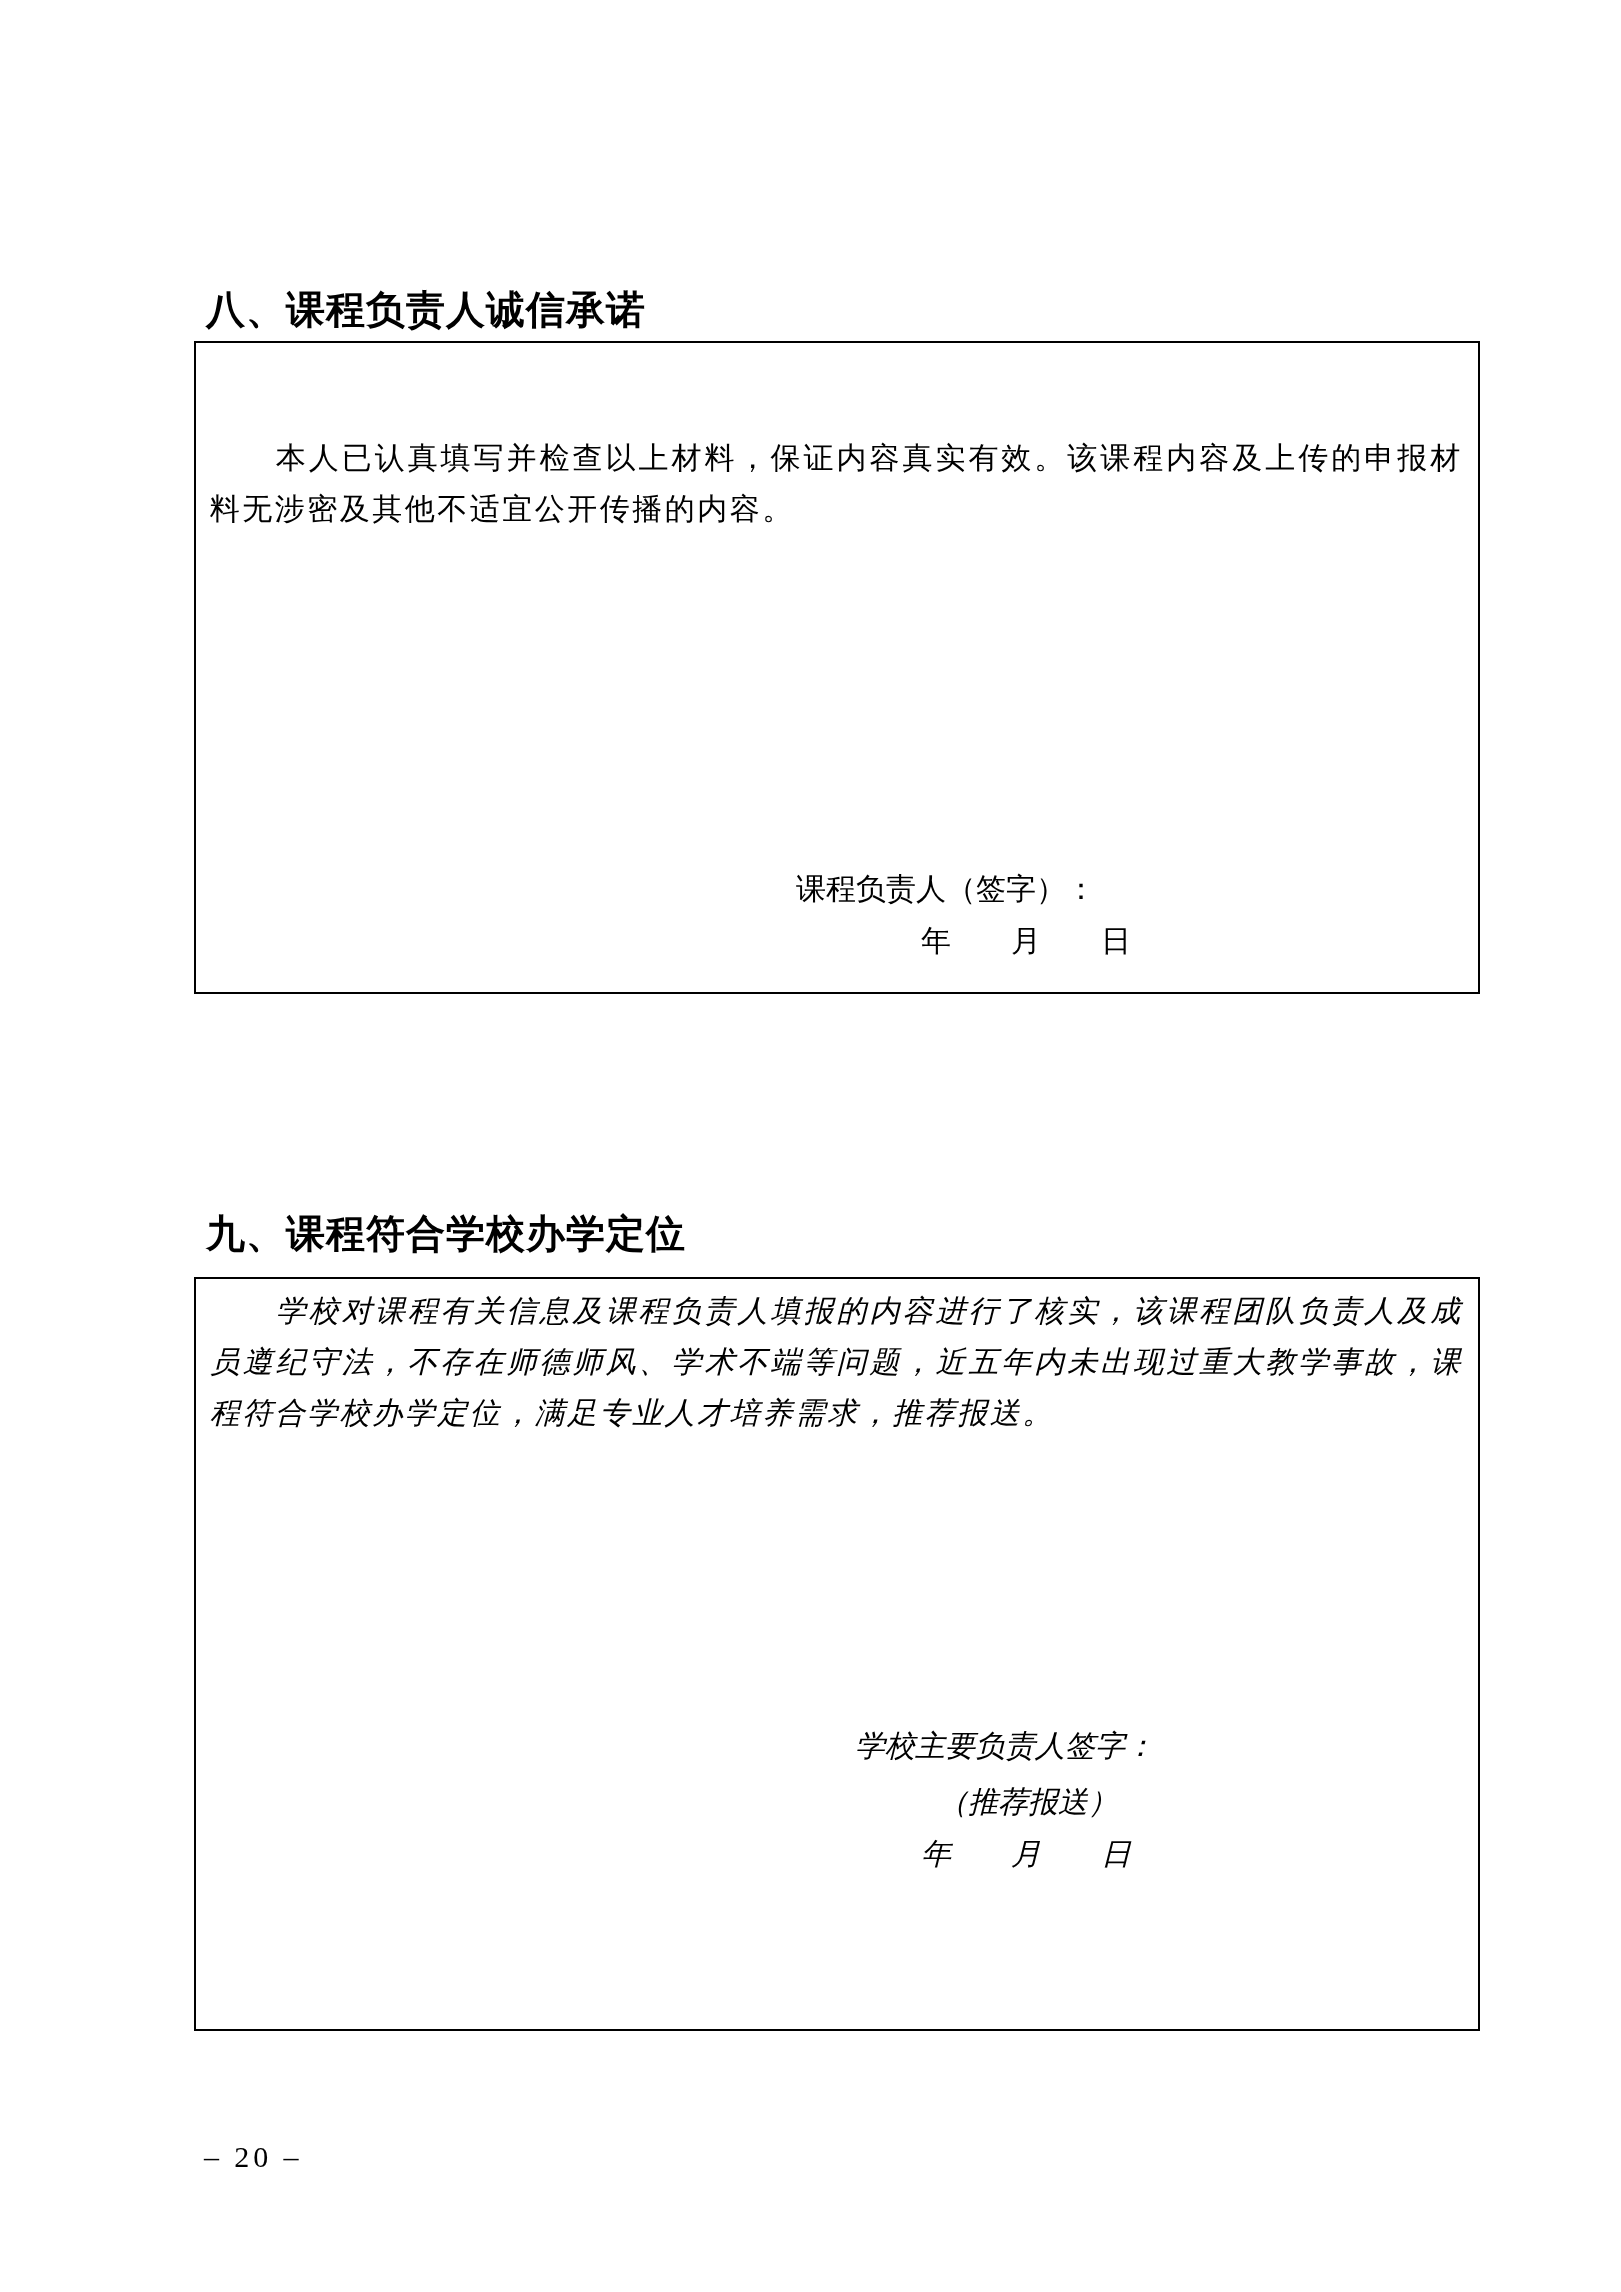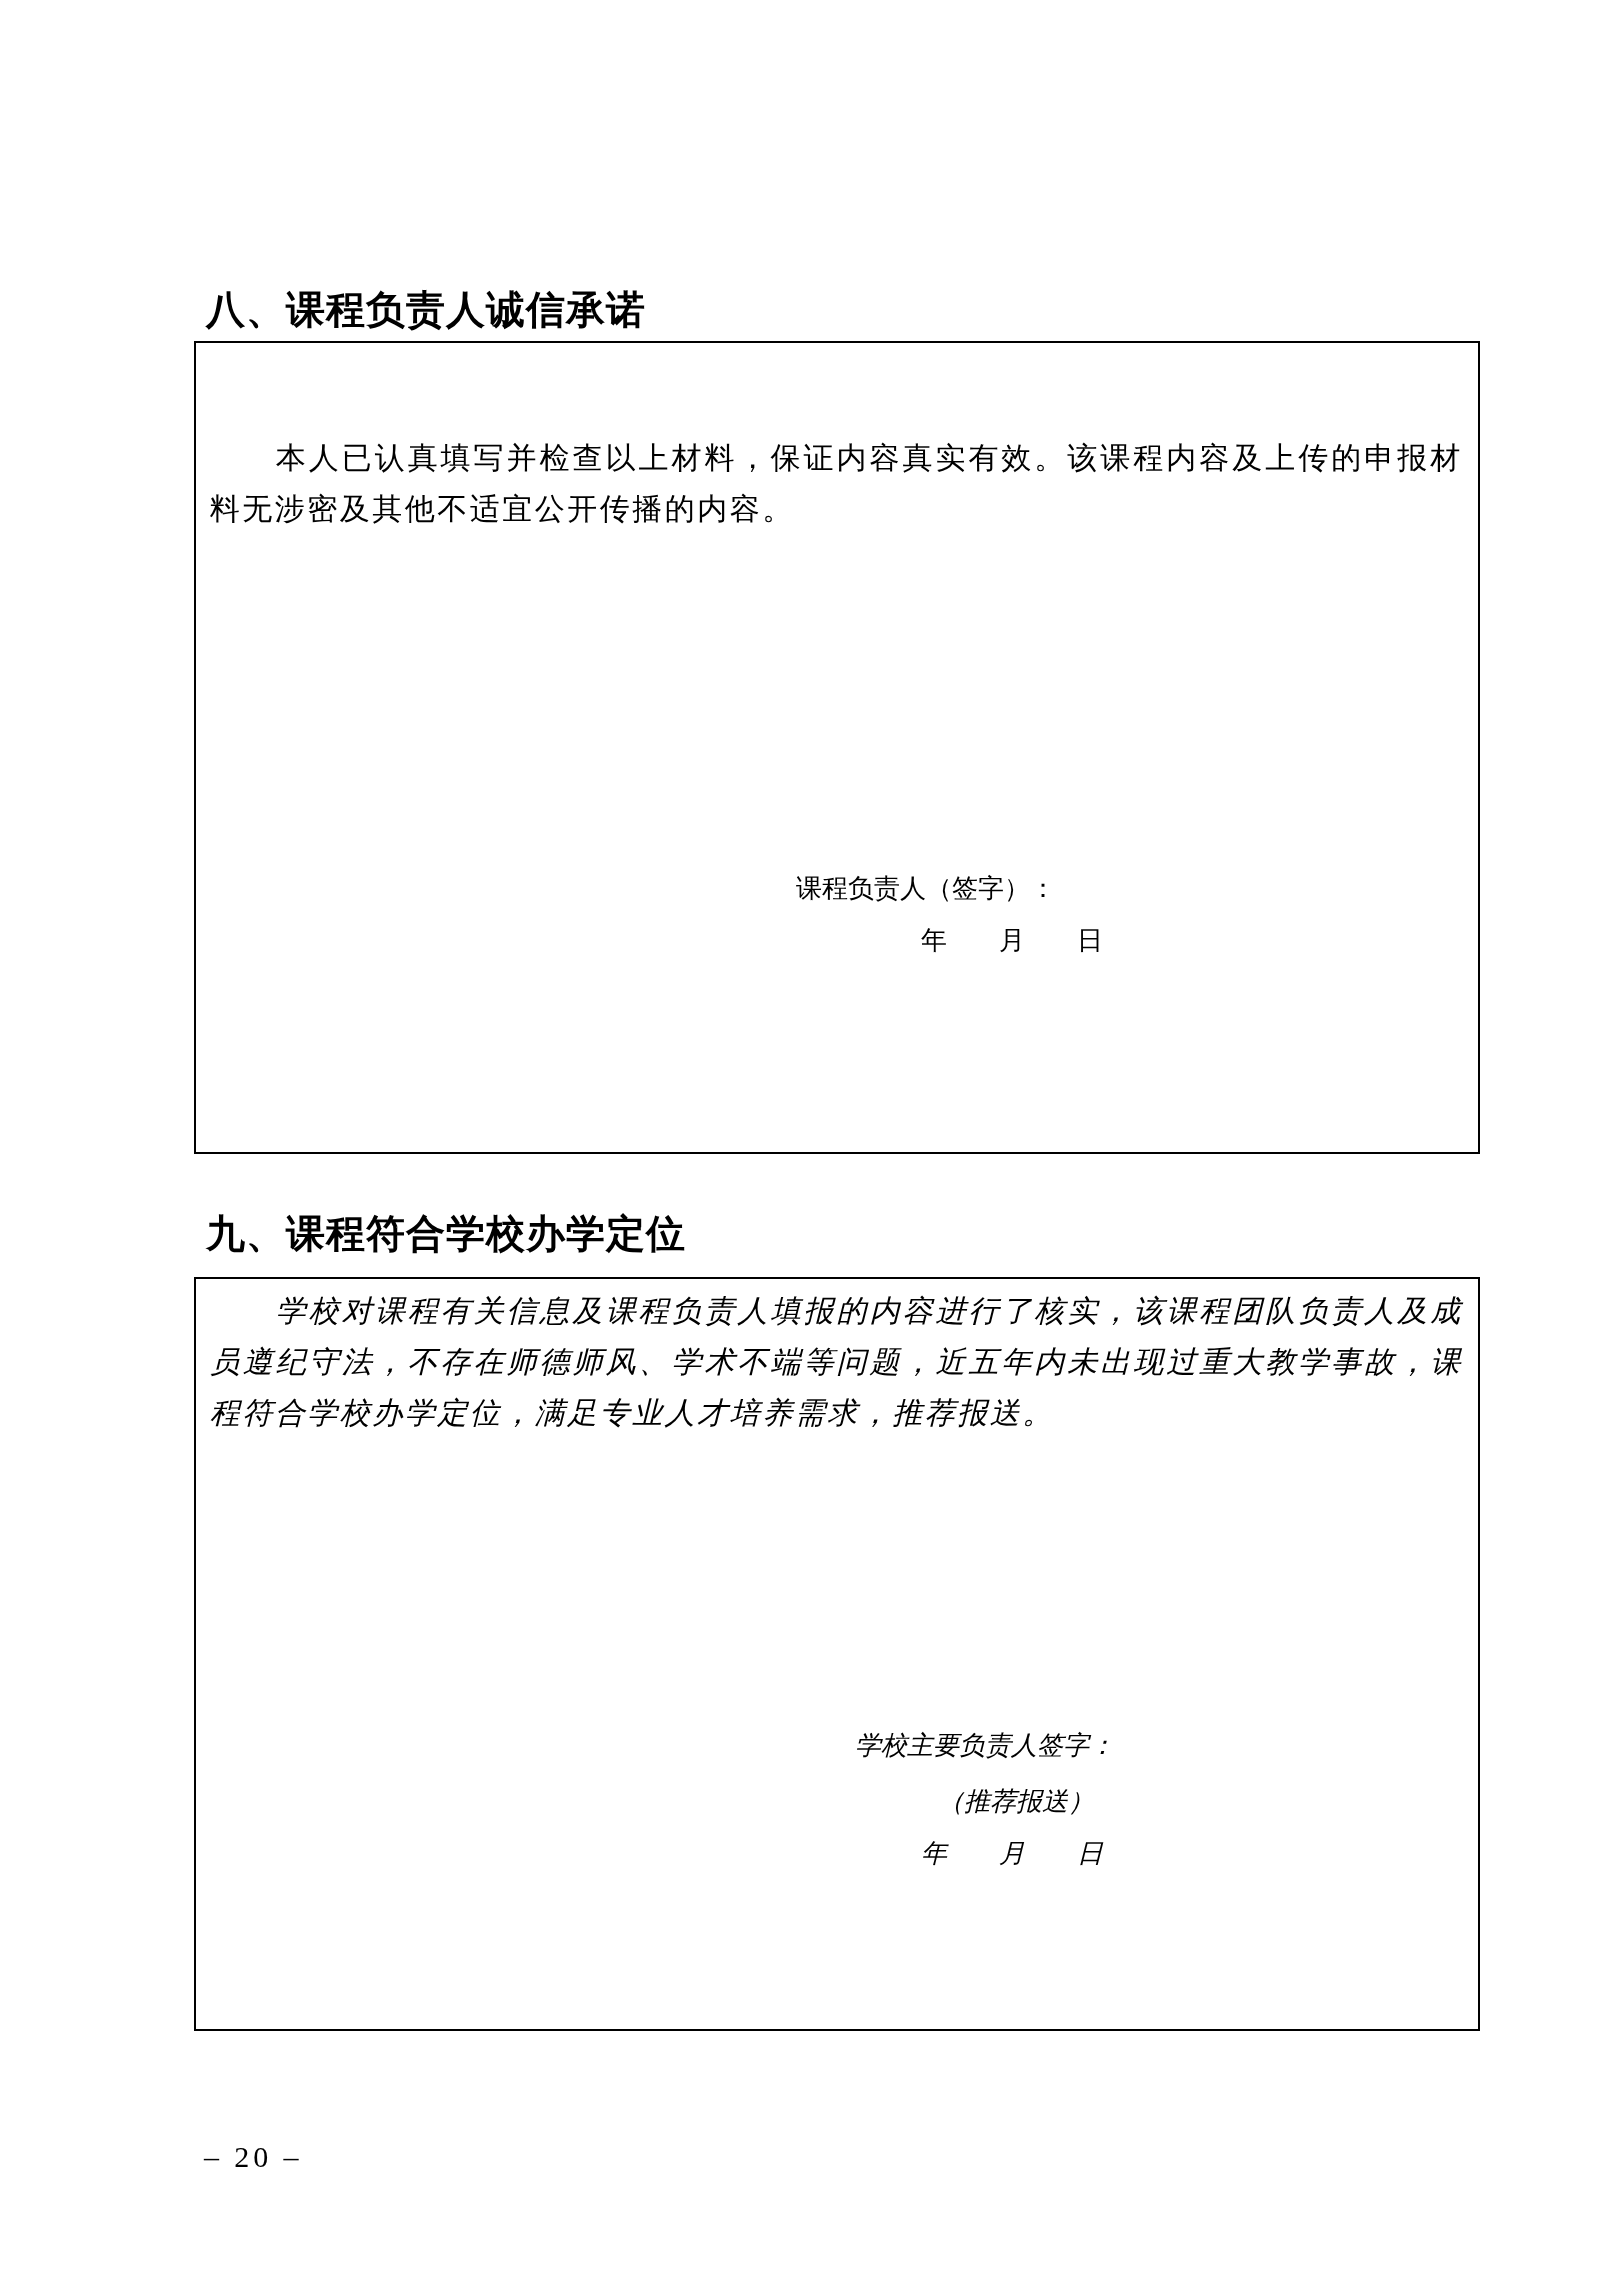--- a/index.html
+++ b/index.html
@@ -32,42 +32,42 @@
   .heading-9 { left: 206px; top: 1211px; }
 
   .commit-box {
     position: absolute;
     left: 194px;
     width: 1286px;
     border: 2px solid #000000;
     box-sizing: border-box;
     background: #ffffff;
   }
-  .box-1 { top: 341px; height: 813px; }
+  .box-1 { top: 341px; height: 653px; }
   .box-2 { top: 1277px; height: 754px; font-style: italic; }
 
   .box-body {
     position: absolute;
     left: 13.7px;
     width: 1253px;
     margin: 0;
     font-size: 30px;
     line-height: 51px;
     letter-spacing: 2.5px;
     text-indent: 66px;
     text-align: justify;
     text-justify: inter-ideograph;
   }
   .box-1 .box-body { top: 89px; }
   .box-2 .box-body { top: 5.9px; }
 
   .sig-line {
     position: absolute;
     margin: 0;
-    font-size: 26px;
+    font-size: 30px;
     line-height: 51px;
     white-space: nowrap;
   }
   .sig1-label { left: 600px; top: 520px; }
   .sig1-date  { left: 725px; top: 572px; }
   .sig2-label { left: 632px; top: 441px; margin-left: 27px; }
   .sig2-seal  { left: 742px; top: 497px; }
   .sig2-date  { left: 725px; top: 549px; }
 
   .page-number {

